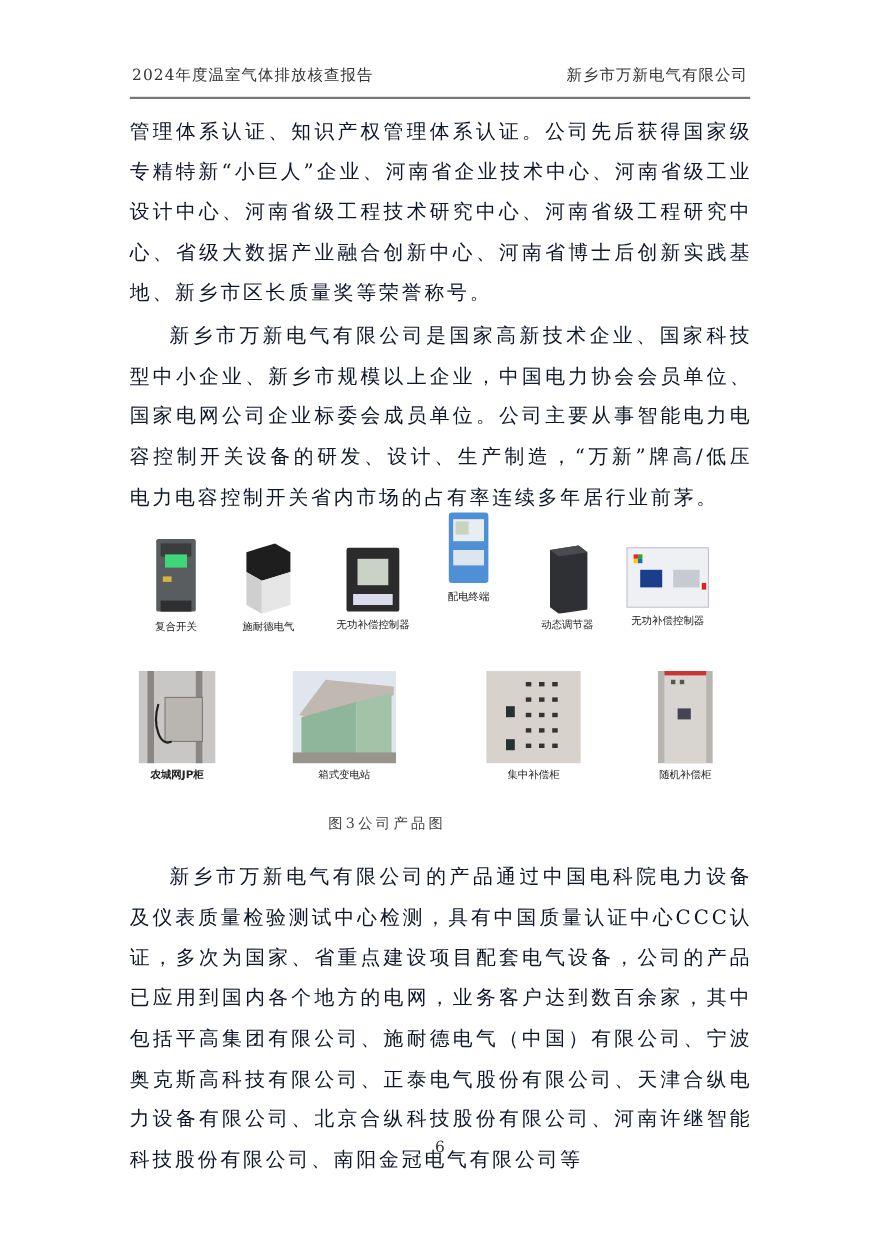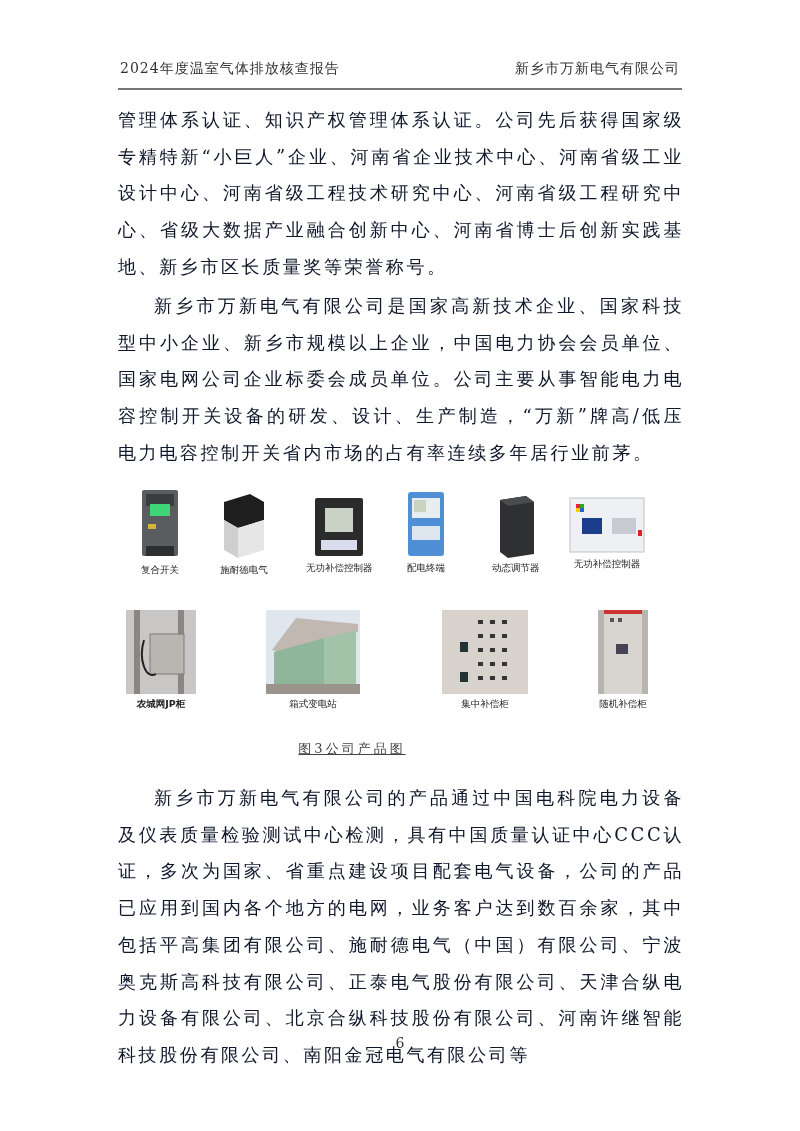--- a/index.html
+++ b/index.html
@@ -11,21 +11,21 @@
   .header-rule { position:absolute; left:118px; top:88px; width:564px; height:2px; background:#777; }
   .para { position:absolute; left:118px; width:566px; font-size:18px; line-height:36.7px;
           letter-spacing:2.6px; text-align:justify; color:#0f172a; margin:0; }
   .indent { text-indent:2em; }
   .p1 { top:102px; }
   .p2 { top:288px; }
   .p3 { top:780px; }
   .prod { position:absolute; display:flex; flex-direction:column; align-items:center; }
   .prod-img { position:relative; }
   .prod-label { font-family:"DejaVu Sans","Liberation Sans",sans-serif; font-size:9.5px; color:#222; margin-top:4px; white-space:nowrap; }
-  .caption { position:absolute; top:740px; left:0; width:704px; text-align:center; font-size:13px; color:#444; letter-spacing:3px;text-decoration:underline; }
+  .caption { position:absolute; top:740px; left:0; width:704px; text-align:center; font-size:13px; color:#444; letter-spacing:3px; }
   .pagenum { position:absolute; top:1035px; left:0; width:800px; text-align:center; font-size:14px; color:#333; }
 </style>
 </head>
 <body>
 
 <div>
   <div class="header">
     <span>2024年度温室气体排放核查报告</span>
     <span>新乡市万新电气有限公司</span>
   </div>
@@ -55,21 +55,21 @@
     <span class="prod-label">施耐德电气</span>
   </div>
   <div class="prod" style="left:306px; top:496px;">
     <svg class="prod-img" width="52" height="62" viewBox="0 0 52 62">
       <rect x="2" y="2" width="48" height="58" rx="2" fill="#2b2b2b"></rect>
       <rect x="12" y="12" width="28" height="24" fill="#c9d2c4"></rect>
       <rect x="8" y="44" width="36" height="10" fill="#d8dcec"></rect>
     </svg>
     <span class="prod-label">无功补偿控制器</span>
   </div>
-  <div class="prod" style="left:406px; top:490px;">
+  <div class="prod" style="left:406px; top:464px;">
     <svg class="prod-img" width="40" height="68" viewBox="0 0 40 68">
       <rect x="2" y="2" width="36" height="64" rx="3" fill="#4f8fd6"></rect>
       <rect x="6" y="8" width="28" height="20" fill="#e8eef0"></rect>
       <rect x="8" y="10" width="12" height="12" fill="#c8d4c0"></rect>
       <rect x="6" y="36" width="28" height="14" fill="#dde6ee"></rect>
     </svg>
     <span class="prod-label">配电终端</span>
   </div>
   <div class="prod" style="left:492px; top:494px;">
     <svg class="prod-img" width="40" height="64" viewBox="0 0 40 64">

